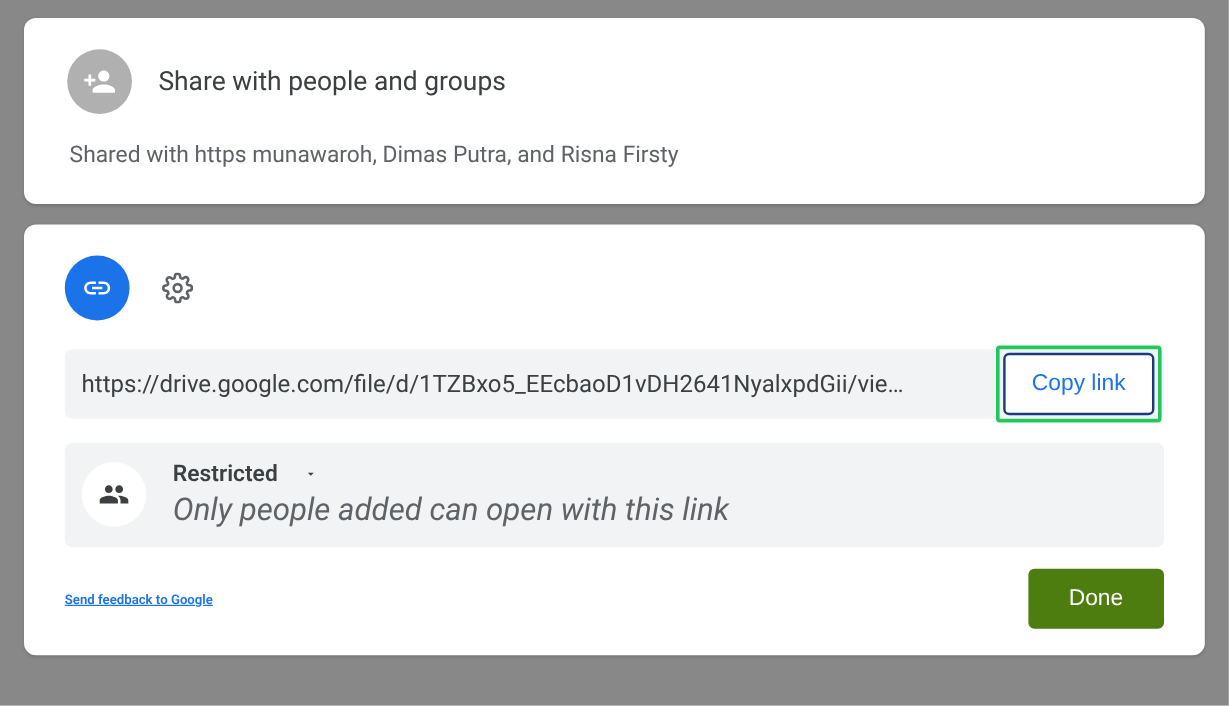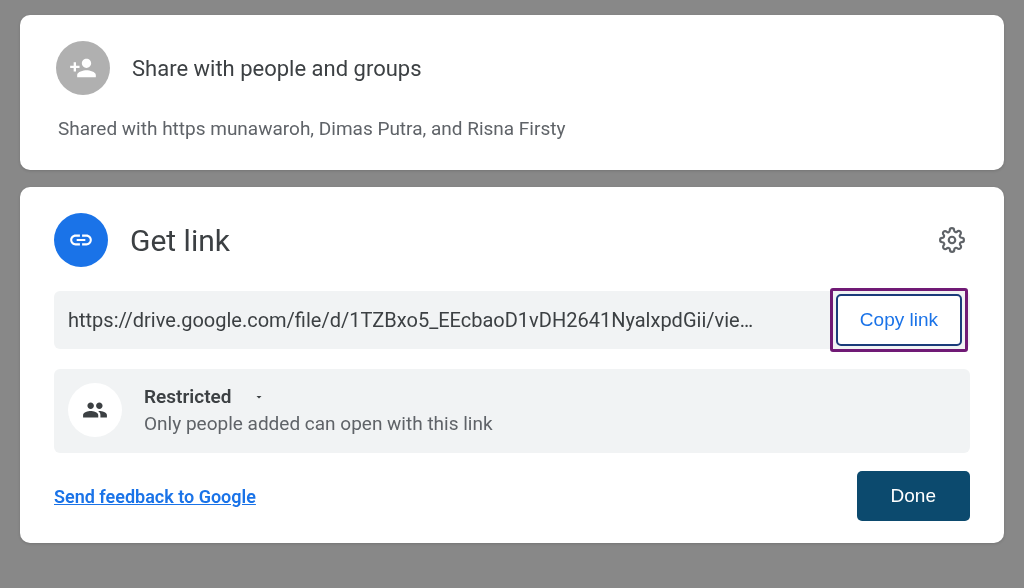--- a/index.html
+++ b/index.html
@@ -95,21 +95,21 @@
     }
     .url-text {
       font-size: 20px;
       color: #3c4043;
       flex: 1;
       white-space: nowrap;
       overflow: hidden;
       text-overflow: ellipsis;
     }
     .copy-annotation {
-      border: 3px solid #701a75;
+      border: 3px solid #22c55e;
       border-radius: 3px;
       padding: 3px;
       margin-right: 2px;
     }
     .copy-button {
       background: #fff;
       border: 2px solid #1a3b7a;
       color: #1a73e8;
       font-size: 19px;
       font-weight: 500;
@@ -147,38 +147,39 @@
       align-items: center;
       gap: 22px;
       cursor: pointer;
     }
     .access-label {
       font-size: 19px;
       font-weight: 600;
       color: #3c4043;
     }
     .access-desc {
-      font-size: 19px;
+      font-size: 26px;
       color: #5f6368;
+      font-style: italic;
     }
     .footer-row {
       margin-top: 18px;
       display: flex;
       align-items: center;
       justify-content: space-between;
     }
     .feedback-link {
       color: #1a73e8;
-      font-size: 18px;
+      font-size: 11px;
       font-weight: 600;
       text-decoration: underline;
       cursor: pointer;
     }
     .done-button {
-      background: #0c4a6e;
+      background: #4d7c0f;
       color: #fff;
       border: none;
       font-size: 19px;
       font-weight: 500;
       padding: 14px 34px;
       border-radius: 5px;
       cursor: pointer;
     }
   </style>
 </head>
@@ -196,21 +197,20 @@
   <div class="shared-with">Shared with https munawaroh, Dimas Putra, and Risna Firsty</div>
 </div>
 
 <div class="card card-link">
   <div class="link-header">
     <div class="link-icon-circle">
       <svg width="26" height="26" viewBox="0 0 24 24" fill="#fff">
         <path d="M3.9 12c0-1.71 1.39-3.1 3.1-3.1h4V7H7c-2.76 0-5 2.24-5 5s2.24 5 5 5h4v-1.9H7c-1.71 0-3.1-1.39-3.1-3.1zM8 13h8v-2H8v2zm9-6h-4v1.9h4c1.71 0 3.1 1.39 3.1 3.1s-1.39 3.1-3.1 3.1h-4V17h4c2.76 0 5-2.24 5-5s-2.24-5-5-5z"></path>
       </svg>
     </div>
-    <div class="link-title">Get link</div>
     <div class="gear-button">
       <svg width="26" height="26" viewBox="0 0 24 24" fill="none" stroke="#5f6368" stroke-width="2">
         <circle cx="12" cy="12" r="3"></circle>
         <path d="M19.4 15a1.65 1.65 0 0 0 .33 1.82l.06.06a2 2 0 1 1-2.83 2.83l-.06-.06a1.65 1.65 0 0 0-1.82-.33 1.65 1.65 0 0 0-1 1.51V21a2 2 0 0 1-4 0v-.09a1.65 1.65 0 0 0-1-1.51 1.65 1.65 0 0 0-1.82.33l-.06.06a2 2 0 1 1-2.83-2.83l.06-.06a1.65 1.65 0 0 0 .33-1.82 1.65 1.65 0 0 0-1.51-1H3a2 2 0 0 1 0-4h.09a1.65 1.65 0 0 0 1.51-1 1.65 1.65 0 0 0-.33-1.82l-.06-.06a2 2 0 1 1 2.83-2.83l.06.06a1.65 1.65 0 0 0 1.82.33h0a1.65 1.65 0 0 0 1-1.51V3a2 2 0 0 1 4 0v.09a1.65 1.65 0 0 0 1 1.51h0a1.65 1.65 0 0 0 1.82-.33l.06-.06a2 2 0 1 1 2.83 2.83l-.06.06a1.65 1.65 0 0 0-.33 1.82v0a1.65 1.65 0 0 0 1.51 1H21a2 2 0 0 1 0 4h-.09a1.65 1.65 0 0 0-1.51 1z"></path>
       </svg>
     </div>
   </div>
 
   <div class="url-row">
     <div class="url-text">https://drive.google.com/file/d/1TZBxo5_EEcbaoD1vDH2641NyalxpdGii/vie…</div>

